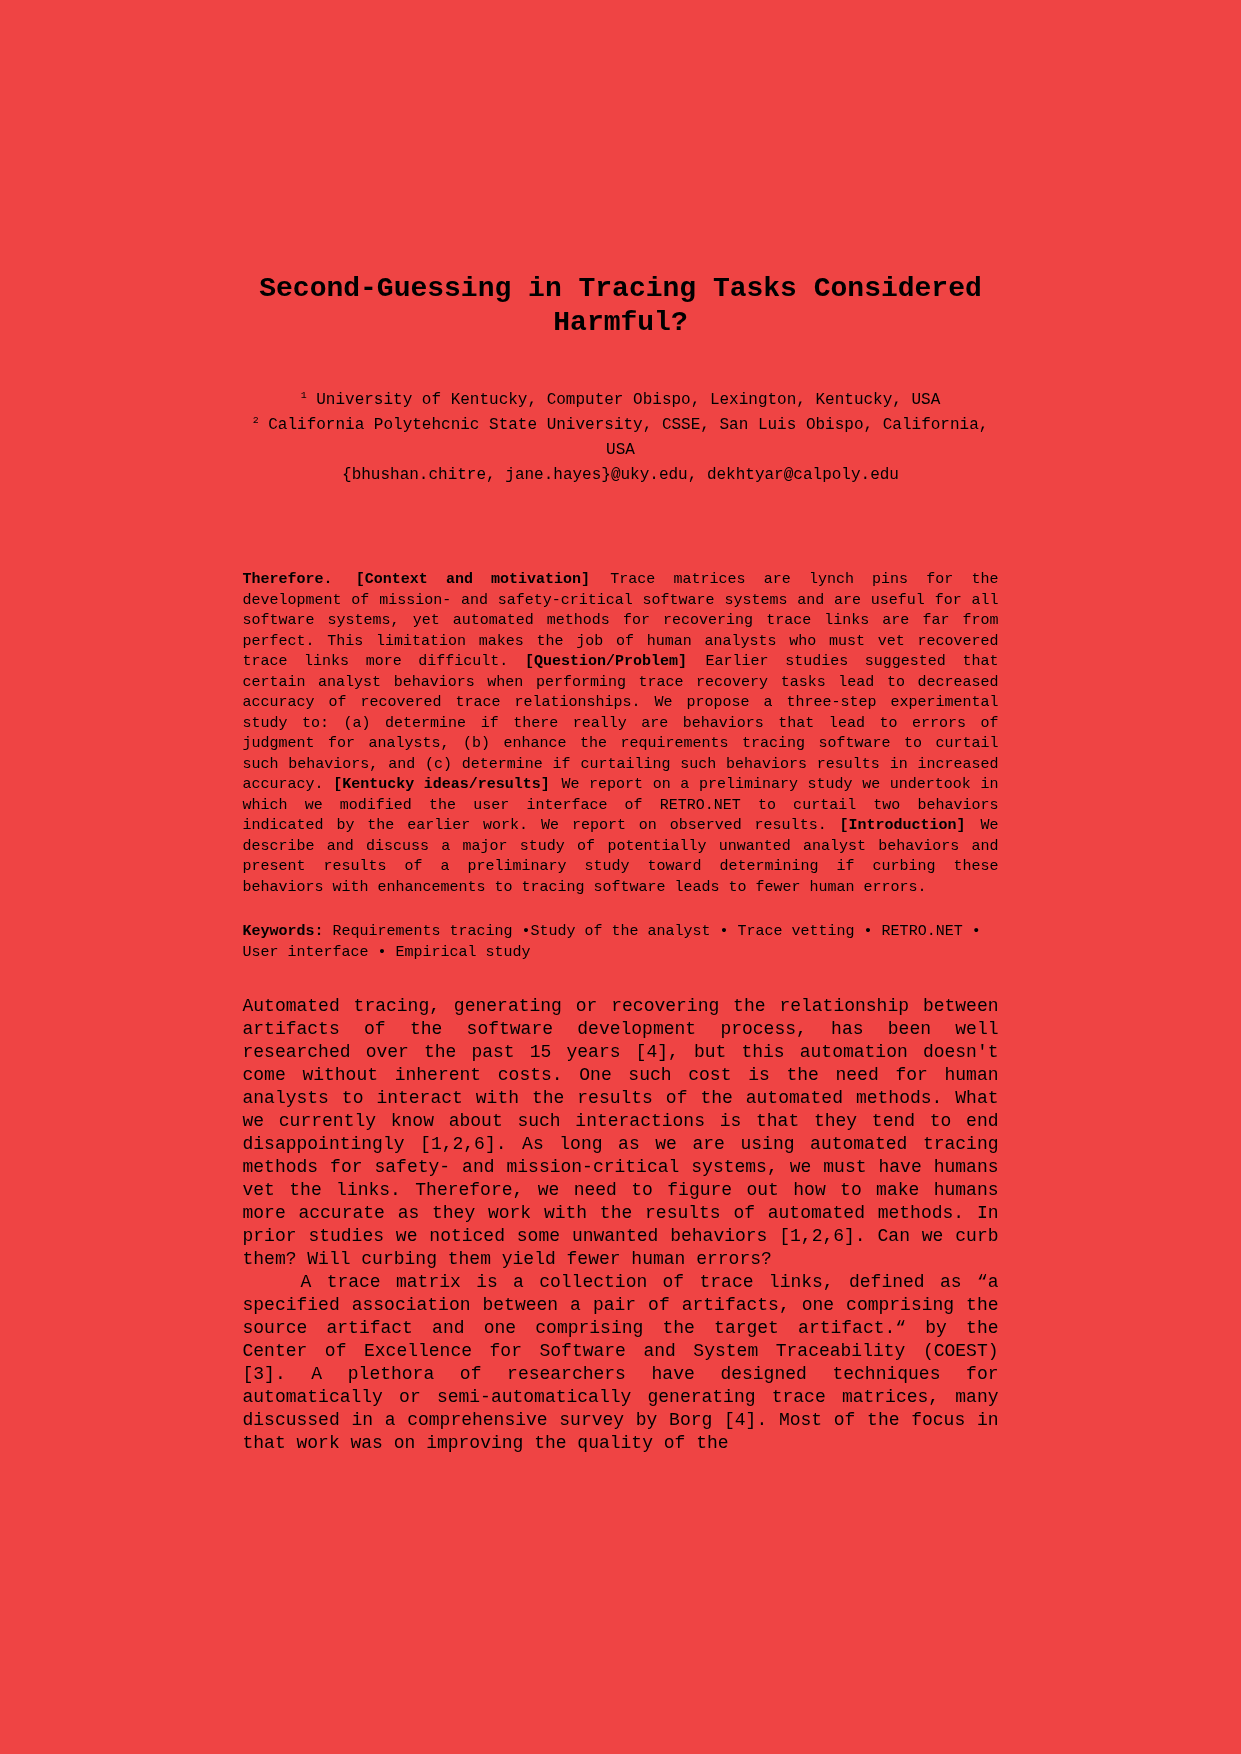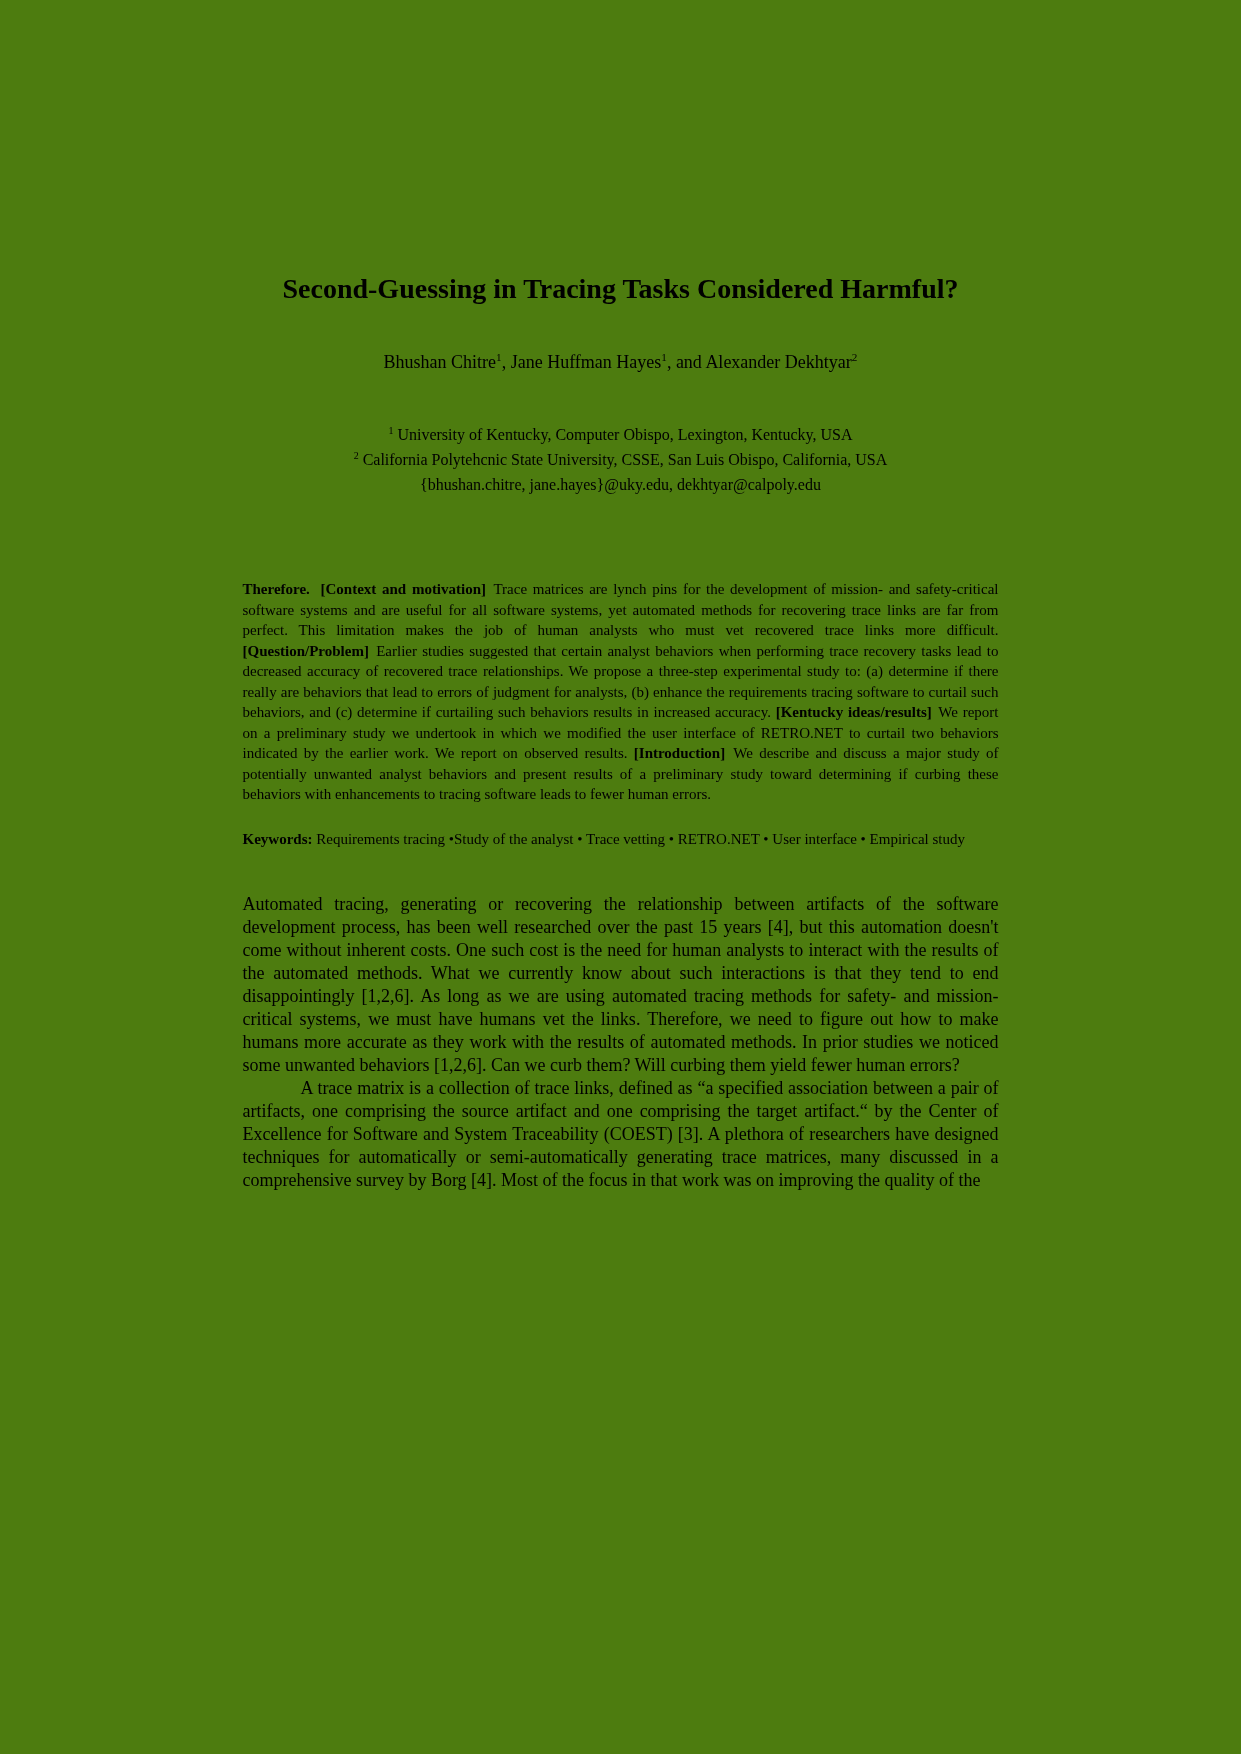--- a/index.html
+++ b/index.html
@@ -5,23 +5,23 @@
   html, body {
     margin: 0;
     padding: 0;
     background: #ffffff;
   }
   .page {
     position: relative;
     width: 1241px;
     min-height: 1754px;
     margin: 0 auto;
-    background: #4d7c0f;
+    background: #ef4444;
     color: #000000;
-    font-family: Liberation Serif, serif;
+    font-family: Liberation Mono, monospace;
   }
   .content {
     width: 756px;
     margin: 0 auto;
     padding-top: 272px;
   }
   .paper-title {
     font-size: 28px;
     line-height: 34px;
     font-weight: bold;
@@ -65,32 +65,31 @@
     line-height: 26px;
     font-weight: bold;
   }
   .section-number { margin-right: 22px; }
   .body-paragraph {
     margin: 0;
     font-size: 18px;
     line-height: 23px;
     text-align: justify;
   }
-  .body-paragraph.first { margin-top: 44px; }
+  .body-paragraph.first { margin-top: 32px; }
   .body-paragraph.indented { text-indent: 58px; }
 </style>
 </head>
 <body>
 
 <div class="page">
   <div class="content">
 
     <h1 class="paper-title">Second-Guessing in Tracing Tasks Considered Harmful?</h1>
 
-    <div class="authors-line"><span>Bhushan Chitre</span><sup>1</sup><span>, </span><span>Jane Huffman Hayes</span><sup>1</sup><span>, and </span><span>Alexander Dekhtyar</span><sup>2</sup></div>
 
     <div class="affiliations">
       <div><sup>1</sup> <span>University of Kentucky, Computer Obispo, Lexington, Kentucky, USA</span></div>
       <div><sup>2</sup> <span>California Polytehcnic State University, CSSE, San Luis Obispo, California, USA</span></div>
       <div>{bhushan.chitre, jane.hayes}@uky.edu, dekhtyar@calpoly.edu</div>
     </div>
 
     <p class="abstract-paragraph">
       <b class="abstract-label">Therefore.</b>
       <b class="abstract-tag">[Context and motivation]</b>

